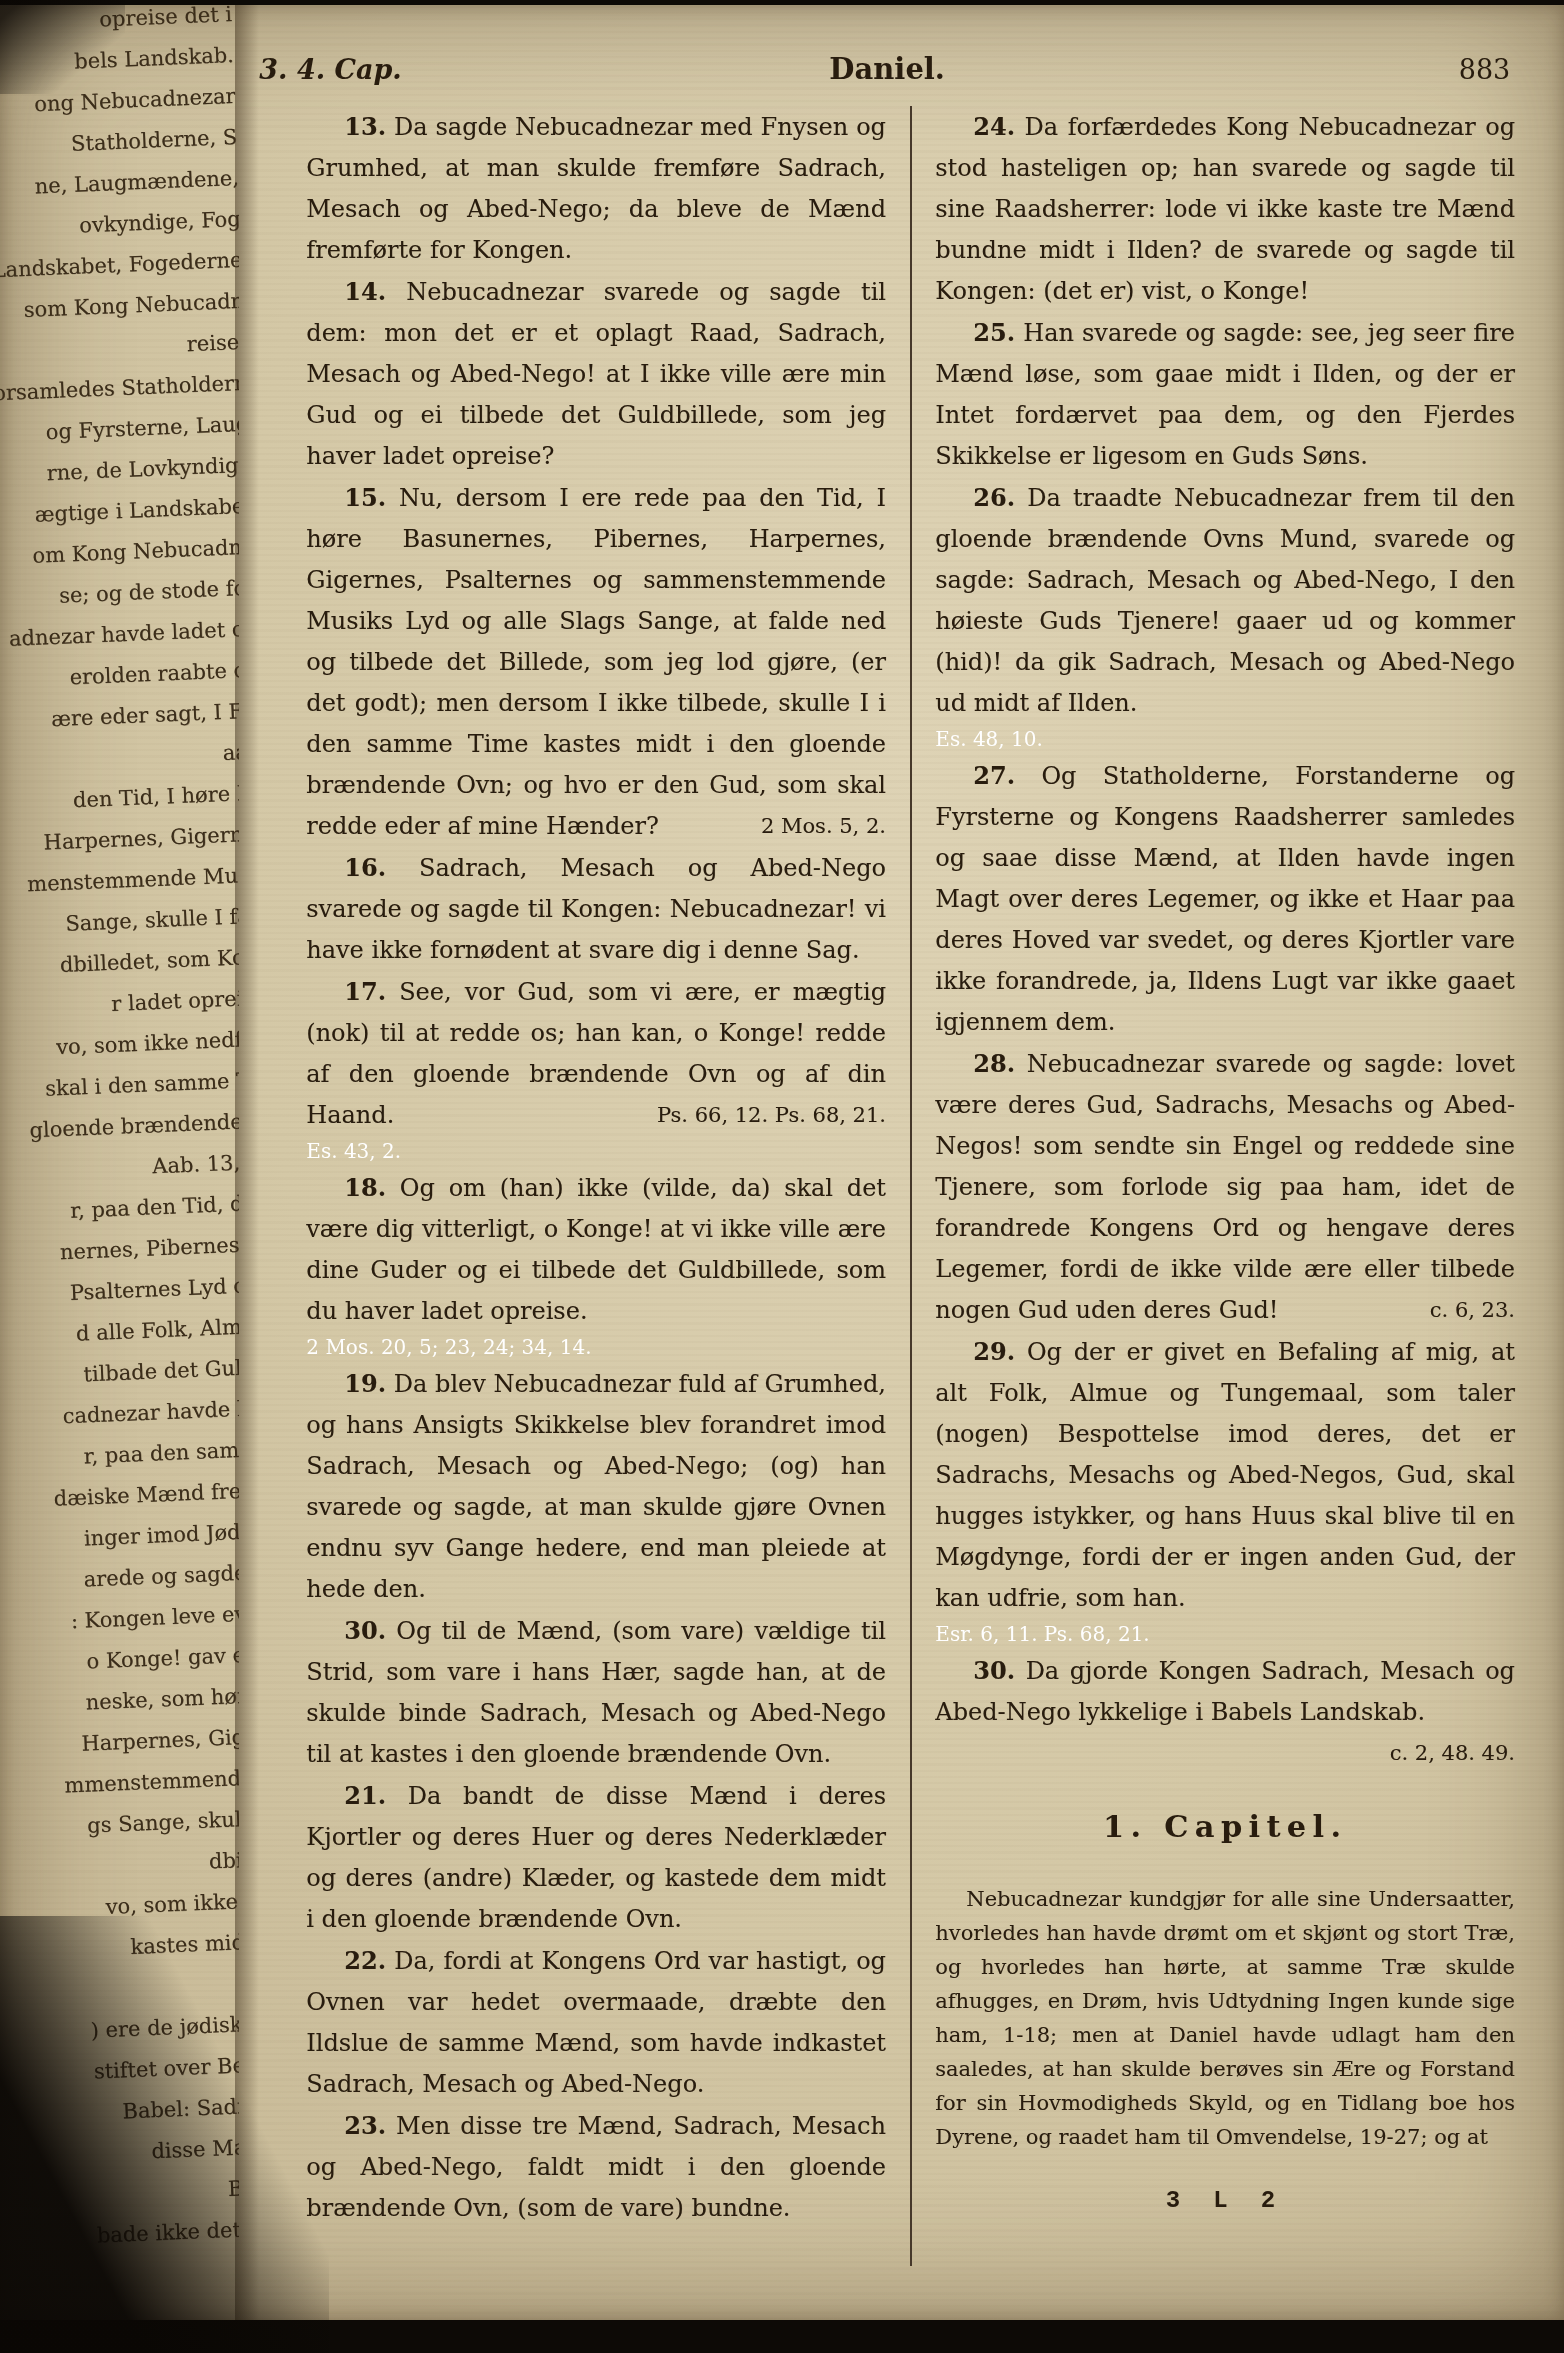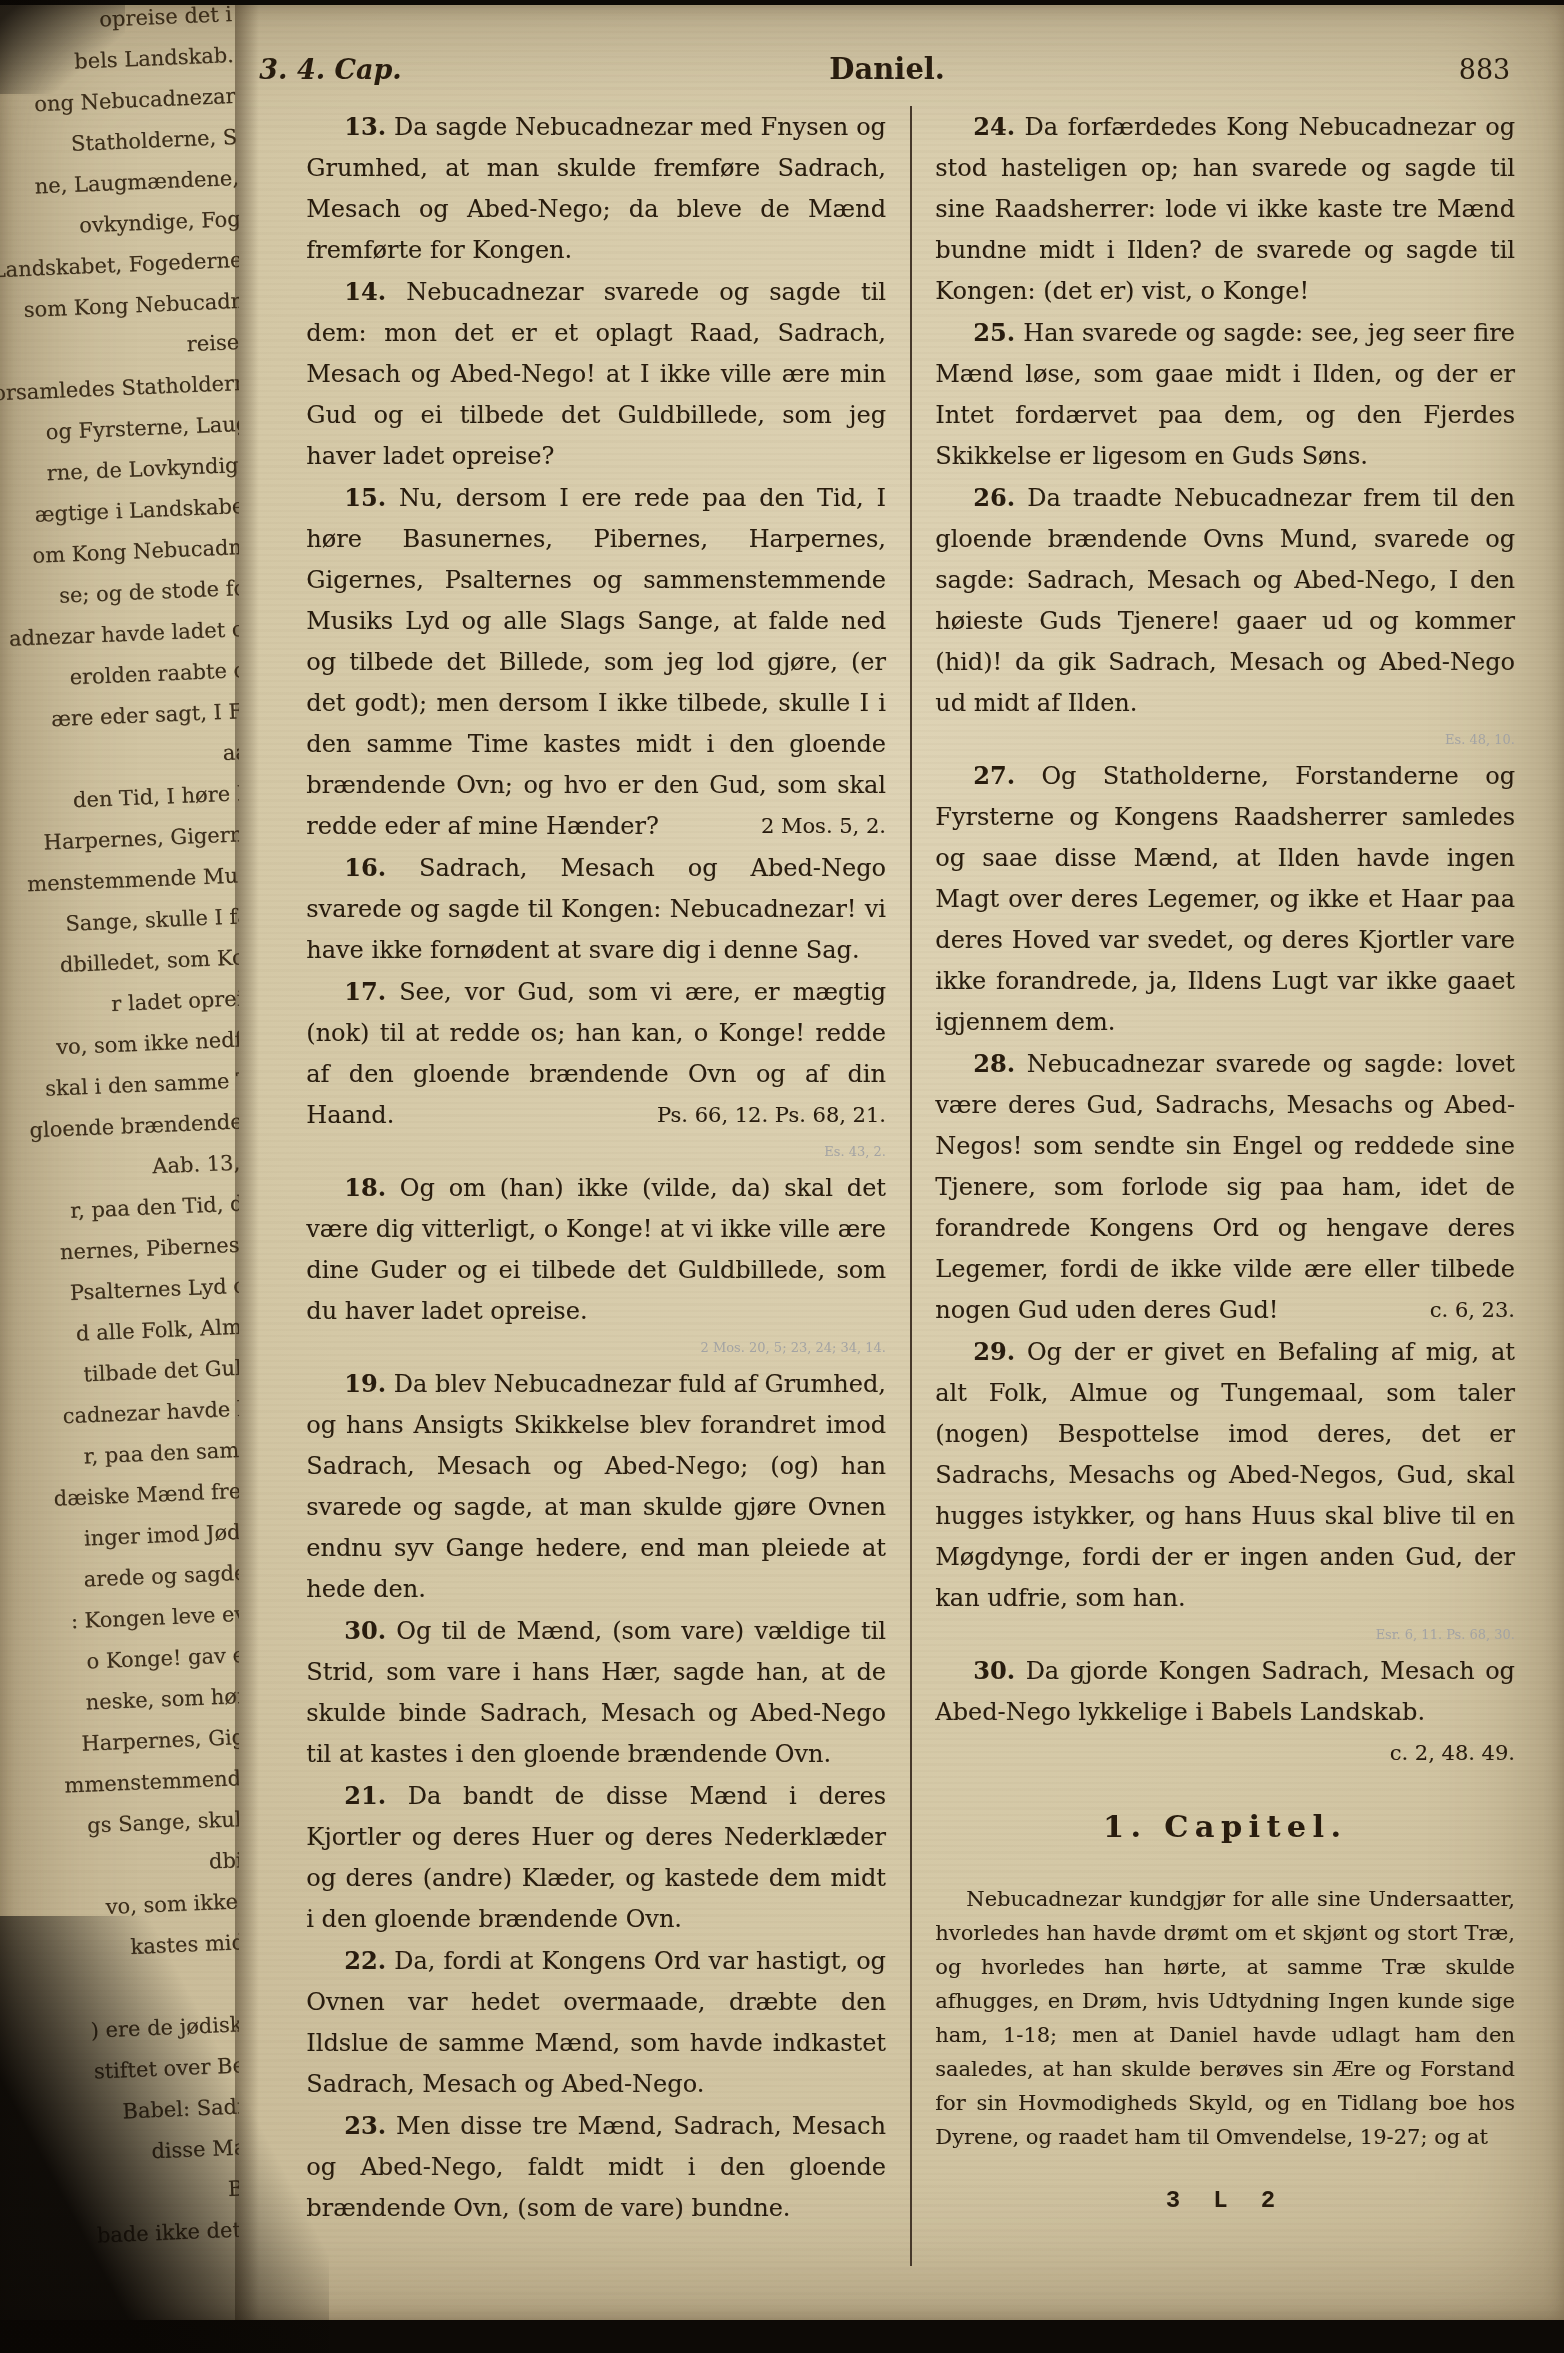--- a/index.html
+++ b/index.html
@@ -99,24 +99,24 @@
     font-size: 24px;
     line-height: 41px;
     text-align: justify;
     text-indent: 38px;
     text-shadow: 0.2px 0.2px 0 rgba(40,25,10,.3);
   }
   .vnum { font-weight: bold; }
   .vref { float: right; font-size: 21px; }
 
   .refline {
-    text-align: right;
-    font-size: 13px;
+    text-align: left;
+    font-size: 20px;
     line-height: 31px;
-    color: #a3a3a3;
+    color: #ffffff;
   }
 
   .heading {
     text-align: center;
     font-size: 30.5px;
     font-weight: bold;
     letter-spacing: 6.3px;
     margin: 75px 0 38px 0;
   }
 
@@ -231,21 +231,21 @@
         </div>
       <div class="divider"></div>
       <div class="col col-right" id="col-right">
           <p class="verse"><span class="vnum">24.</span> <span class="vtext">Da forfærdedes Kong Nebucadnezar og stod hasteligen op; han svarede og sagde til sine Raadsherrer: lode vi ikke kaste tre Mænd bundne midt i Ilden? de svarede og sagde til Kongen: (det er) vist, o Konge!</span></p>
           <p class="verse"><span class="vnum">25.</span> <span class="vtext">Han svarede og sagde: see, jeg seer fire Mænd løse, som gaae midt i Ilden, og der er Intet fordærvet paa dem, og den Fjerdes Skikkelse er ligesom en Guds Søns.</span></p>
           <p class="verse"><span class="vnum">26.</span> <span class="vtext">Da traadte Nebucadnezar frem til den gloende brændende Ovns Mund, svarede og sagde: Sadrach, Mesach og Abed-Nego, I den høieste Guds Tjenere! gaaer ud og kommer (hid)! da gik Sadrach, Mesach og Abed-Nego ud midt af Ilden.</span></p>
           <div class="refline">Es. 48, 10.</div>
           <p class="verse"><span class="vnum">27.</span> <span class="vtext">Og Statholderne, Forstanderne og Fyrsterne og Kongens Raadsherrer samledes og saae disse Mænd, at Ilden havde ingen Magt over deres Legemer, og ikke et Haar paa deres Hoved var svedet, og deres Kjortler vare ikke forandrede, ja, Ildens Lugt var ikke gaaet igjennem dem.</span></p>
           <p class="verse"><span class="vnum">28.</span> <span class="vtext">Nebucadnezar svarede og sagde: lovet være deres Gud, Sadrachs, Mesachs og Abed-Negos! som sendte sin Engel og reddede sine Tjenere, som forlode sig paa ham, idet de forandrede Kongens Ord og hengave deres Legemer, fordi de ikke vilde ære eller tilbede nogen Gud uden deres Gud!</span><span class="vref">c. 6, 23.</span></p>
           <p class="verse"><span class="vnum">29.</span> <span class="vtext">Og der er givet en Befaling af mig, at alt Folk, Almue og Tungemaal, som taler (nogen) Bespottelse imod deres, det er Sadrachs, Mesachs og Abed-Negos, Gud, skal hugges istykker, og hans Huus skal blive til en Møgdynge, fordi der er ingen anden Gud, der kan udfrie, som han.</span></p>
-          <div class="refline">Esr. 6, 11. Ps. 68, 30.</div>
+          <div class="refline">Esr. 6, 11. Ps. 68, 21.</div>
           <p class="verse"><span class="vnum">30.</span> <span class="vtext">Da gjorde Kongen Sadrach, Mesach og Abed-Nego lykkelige i Babels Landskab.</span><span class="vref">c. 2, 48. 49.</span></p>
           <div class="heading">1. Capitel.</div>
           <div class="summary">Nebucadnezar kundgjør for alle sine Undersaatter, hvorledes han havde drømt om et skjønt og stort Træ, og hvorledes han hørte, at samme Træ skulde afhugges, en Drøm, hvis Udtydning Ingen kunde sige ham, 1-18; men at Daniel havde udlagt ham den saaledes, at han skulde berøves sin Ære og Forstand for sin Hovmodigheds Skyld, og en Tidlang boe hos Dyrene, og raadet ham til Omvendelse, 19-27; og at</div>
           <div class="signature">3 L 2</div>
         </div>
     </div>
 
   </div>
 
   <div class="corner-tl"></div>

